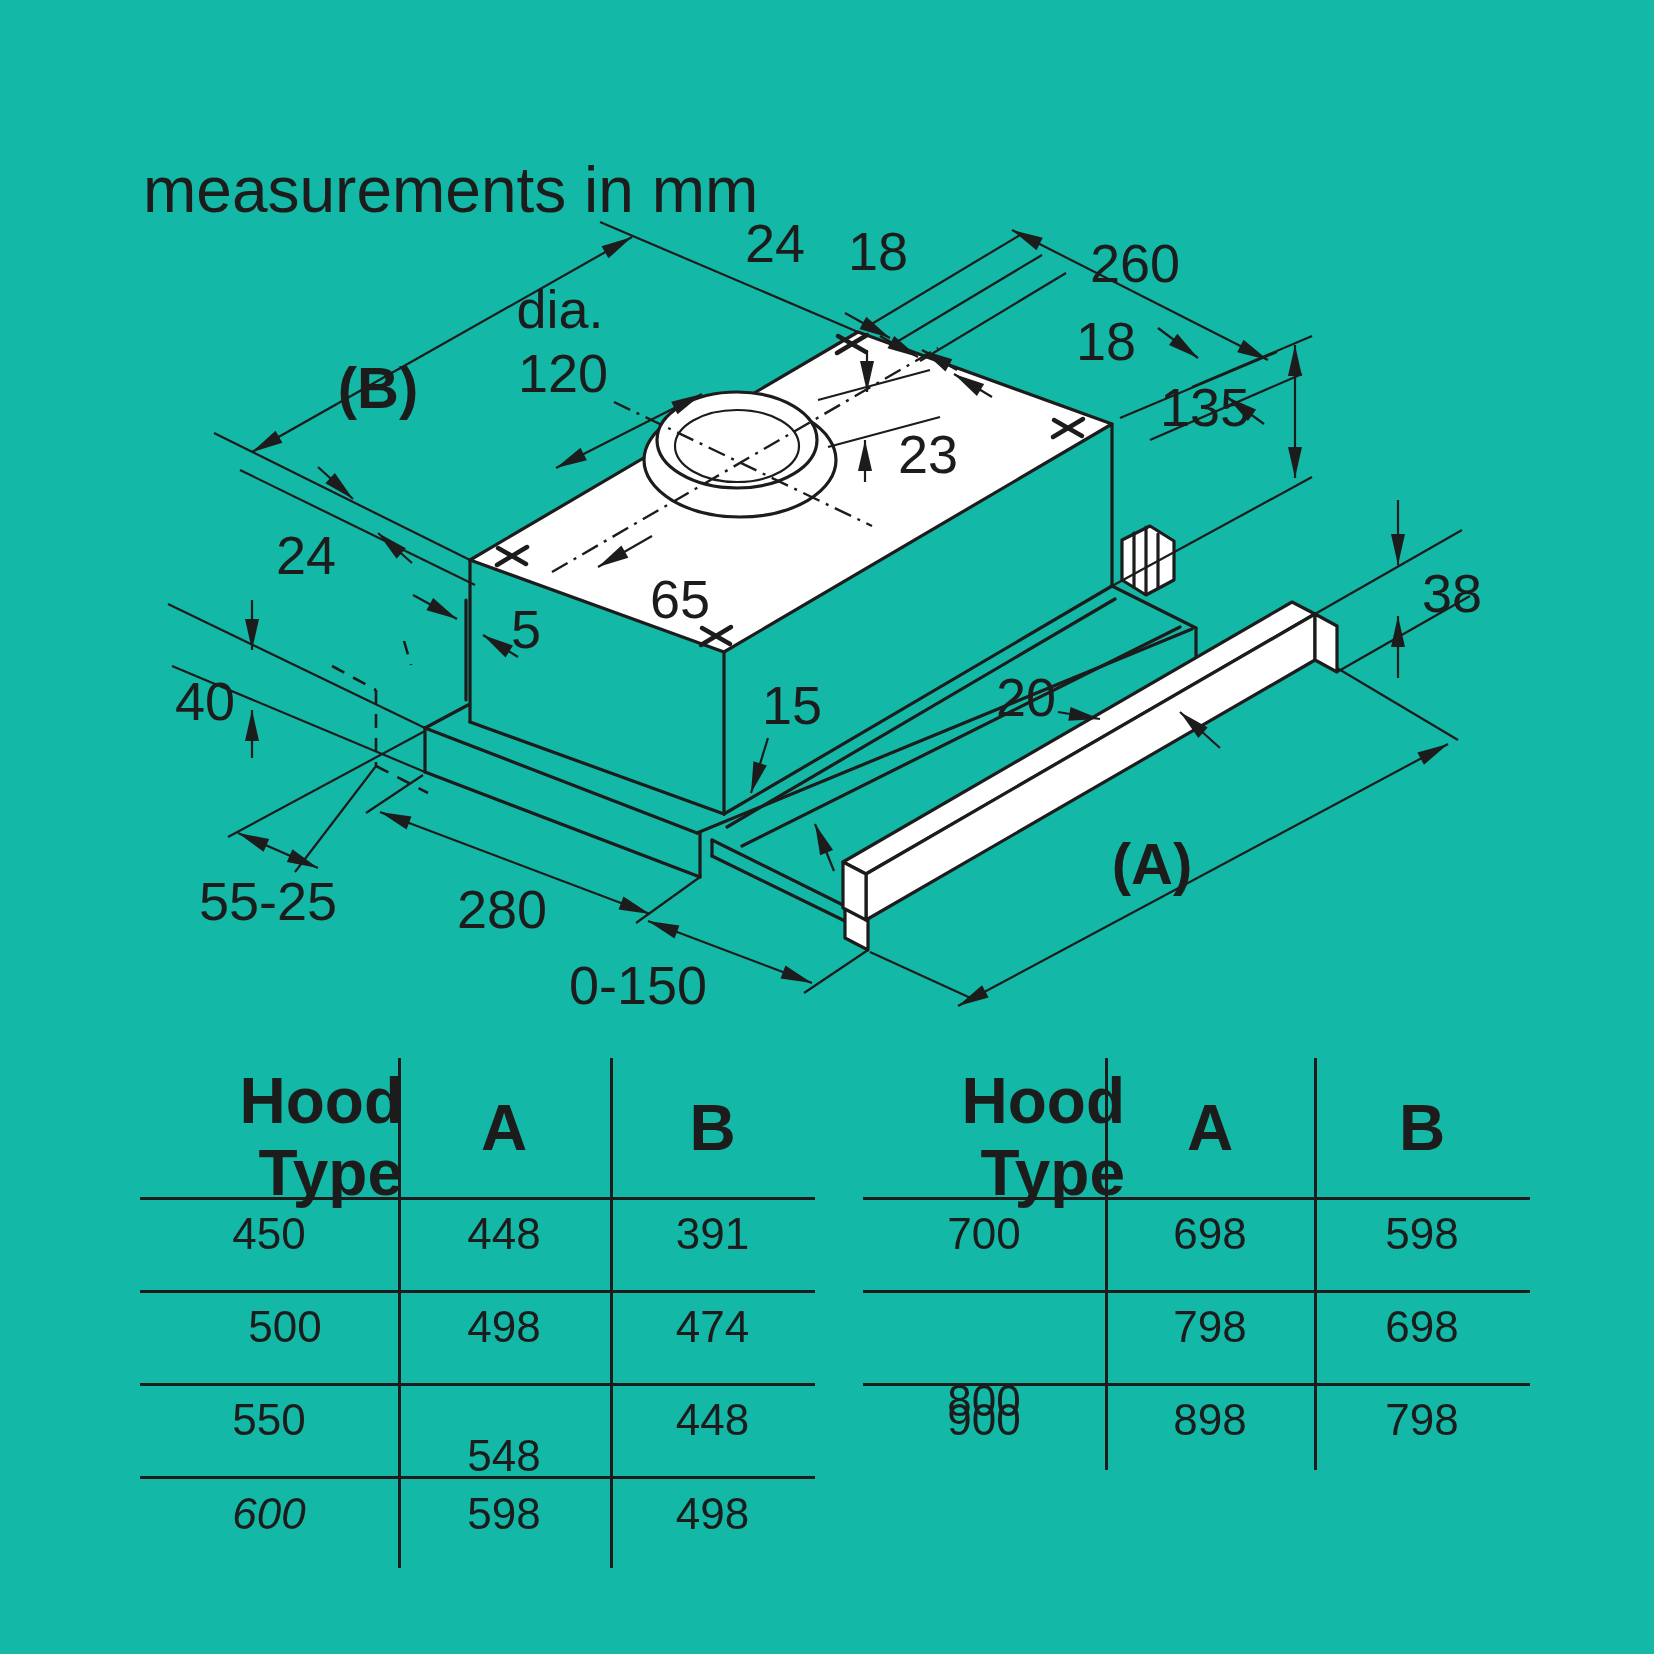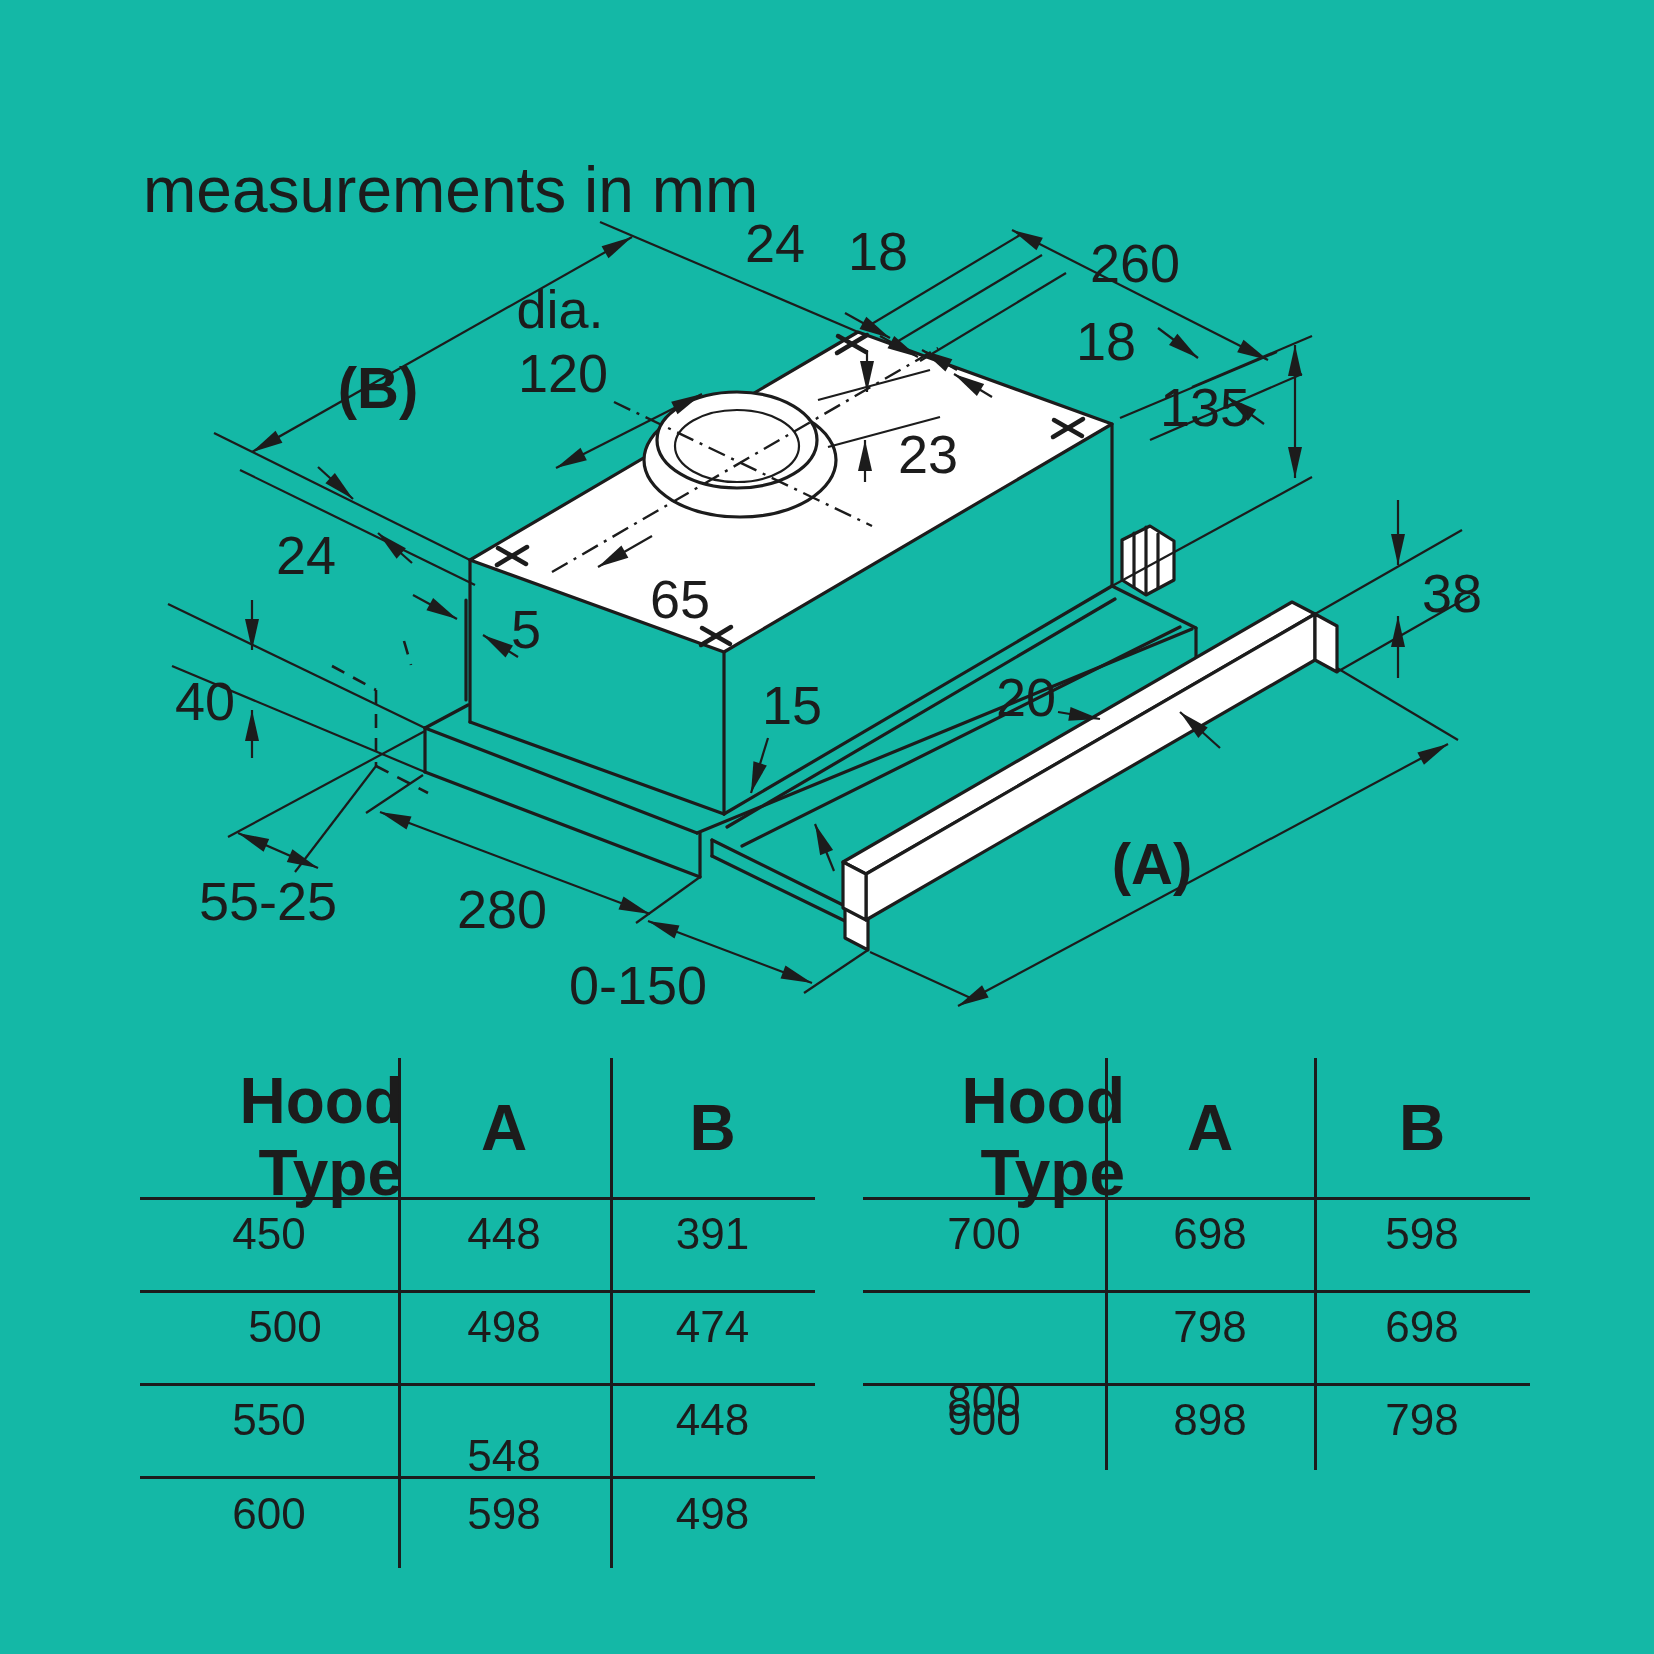--- a/index.html
+++ b/index.html
@@ -253,21 +253,21 @@
     <div class="cell" style="left:610px;top:1212px;width:205px;">391</div>
 
     <div class="cell" style="left:156px;top:1305px;width:258px;">500</div>
     <div class="cell" style="left:398px;top:1305px;width:212px;">498</div>
     <div class="cell" style="left:610px;top:1305px;width:205px;">474</div>
 
     <div class="cell" style="left:140px;top:1398px;width:258px;">550</div>
     <div class="cell" style="left:398px;top:1398px;width:212px;margin-top:36px;">548</div>
     <div class="cell" style="left:610px;top:1398px;width:205px;">448</div>
 
-    <div class="cell" style="left:140px;top:1492px;width:258px;">600</div>
+    <div class="cell" style="left:140px;top:1492px;width:258px;font-style:italic;">600</div>
     <div class="cell" style="left:398px;top:1492px;width:212px;">598</div>
     <div class="cell" style="left:610px;top:1492px;width:205px;">498</div>
   </div>
 
   <div>
     <div class="tline" style="left:1105px;top:1058px;width:3px;height:412px;"></div>
     <div class="tline" style="left:1314px;top:1058px;width:3px;height:412px;"></div>
     <div class="tline" style="left:863px;top:1197px;width:667px;height:3px;"></div>
     <div class="tline" style="left:863px;top:1290px;width:667px;height:3px;"></div>
     <div class="tline" style="left:863px;top:1383px;width:667px;height:3px;"></div>

